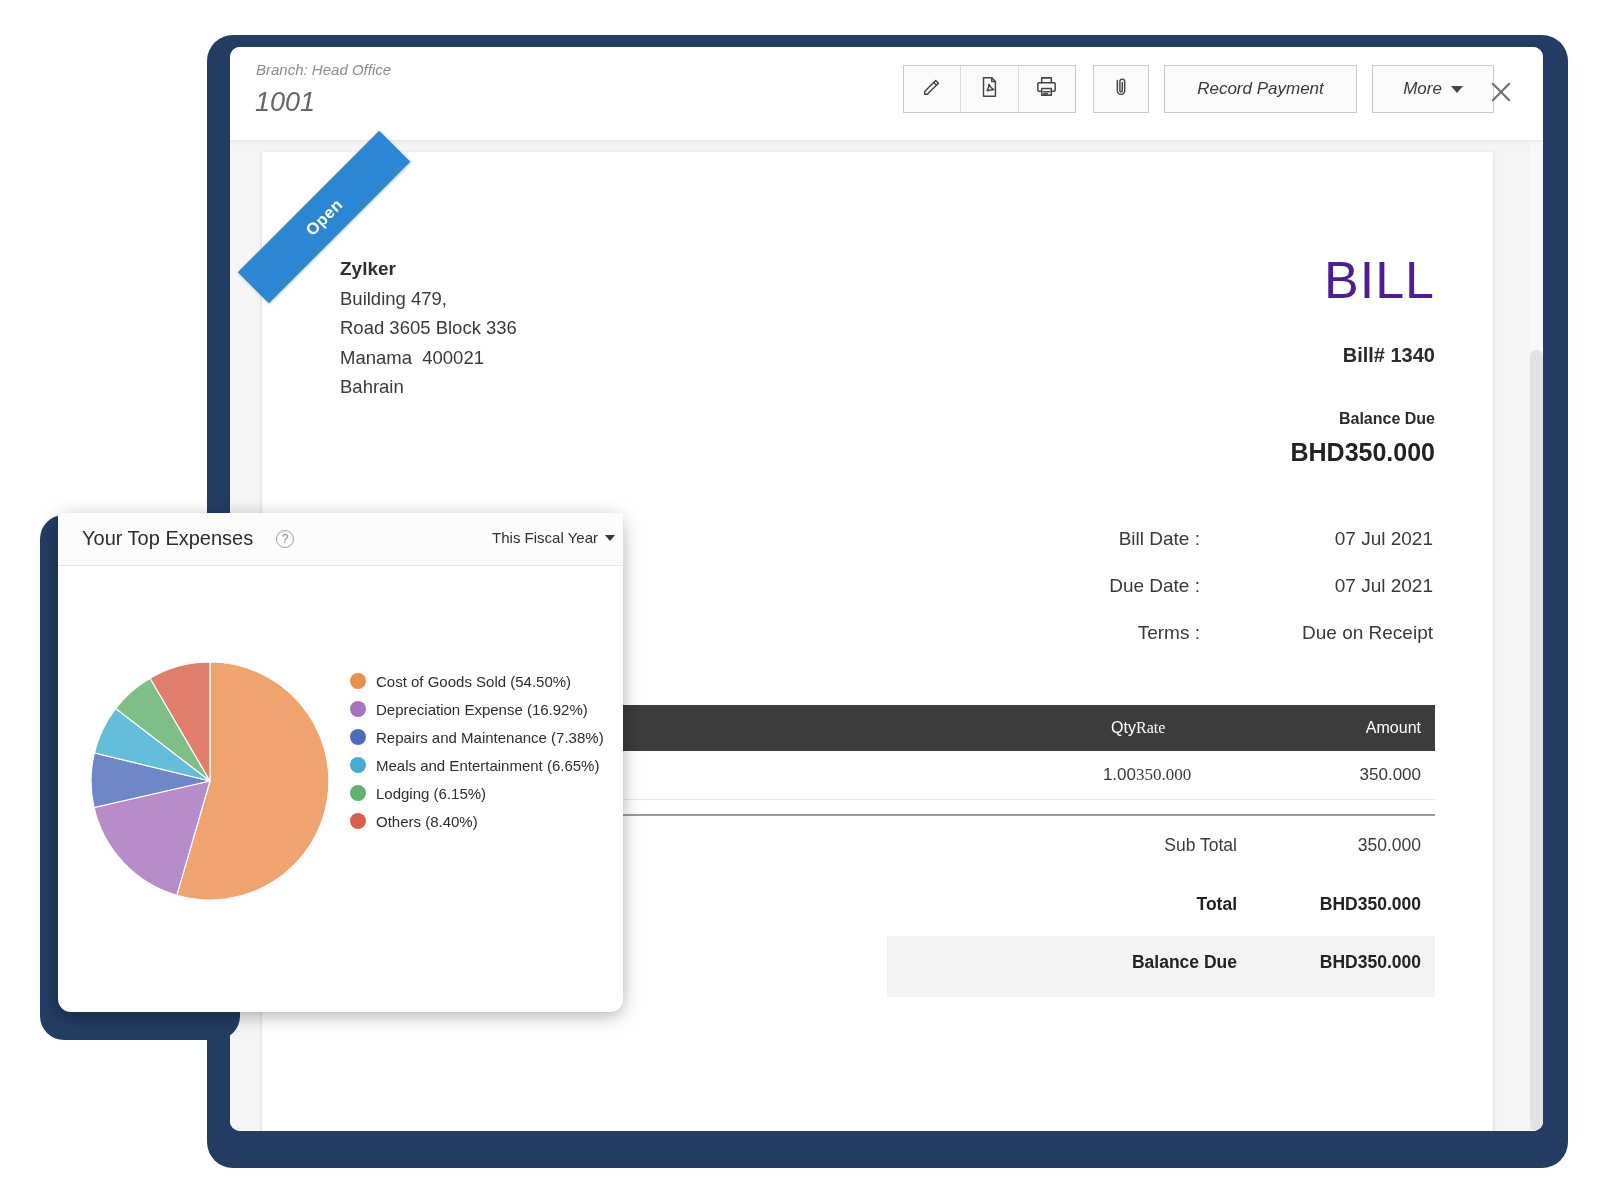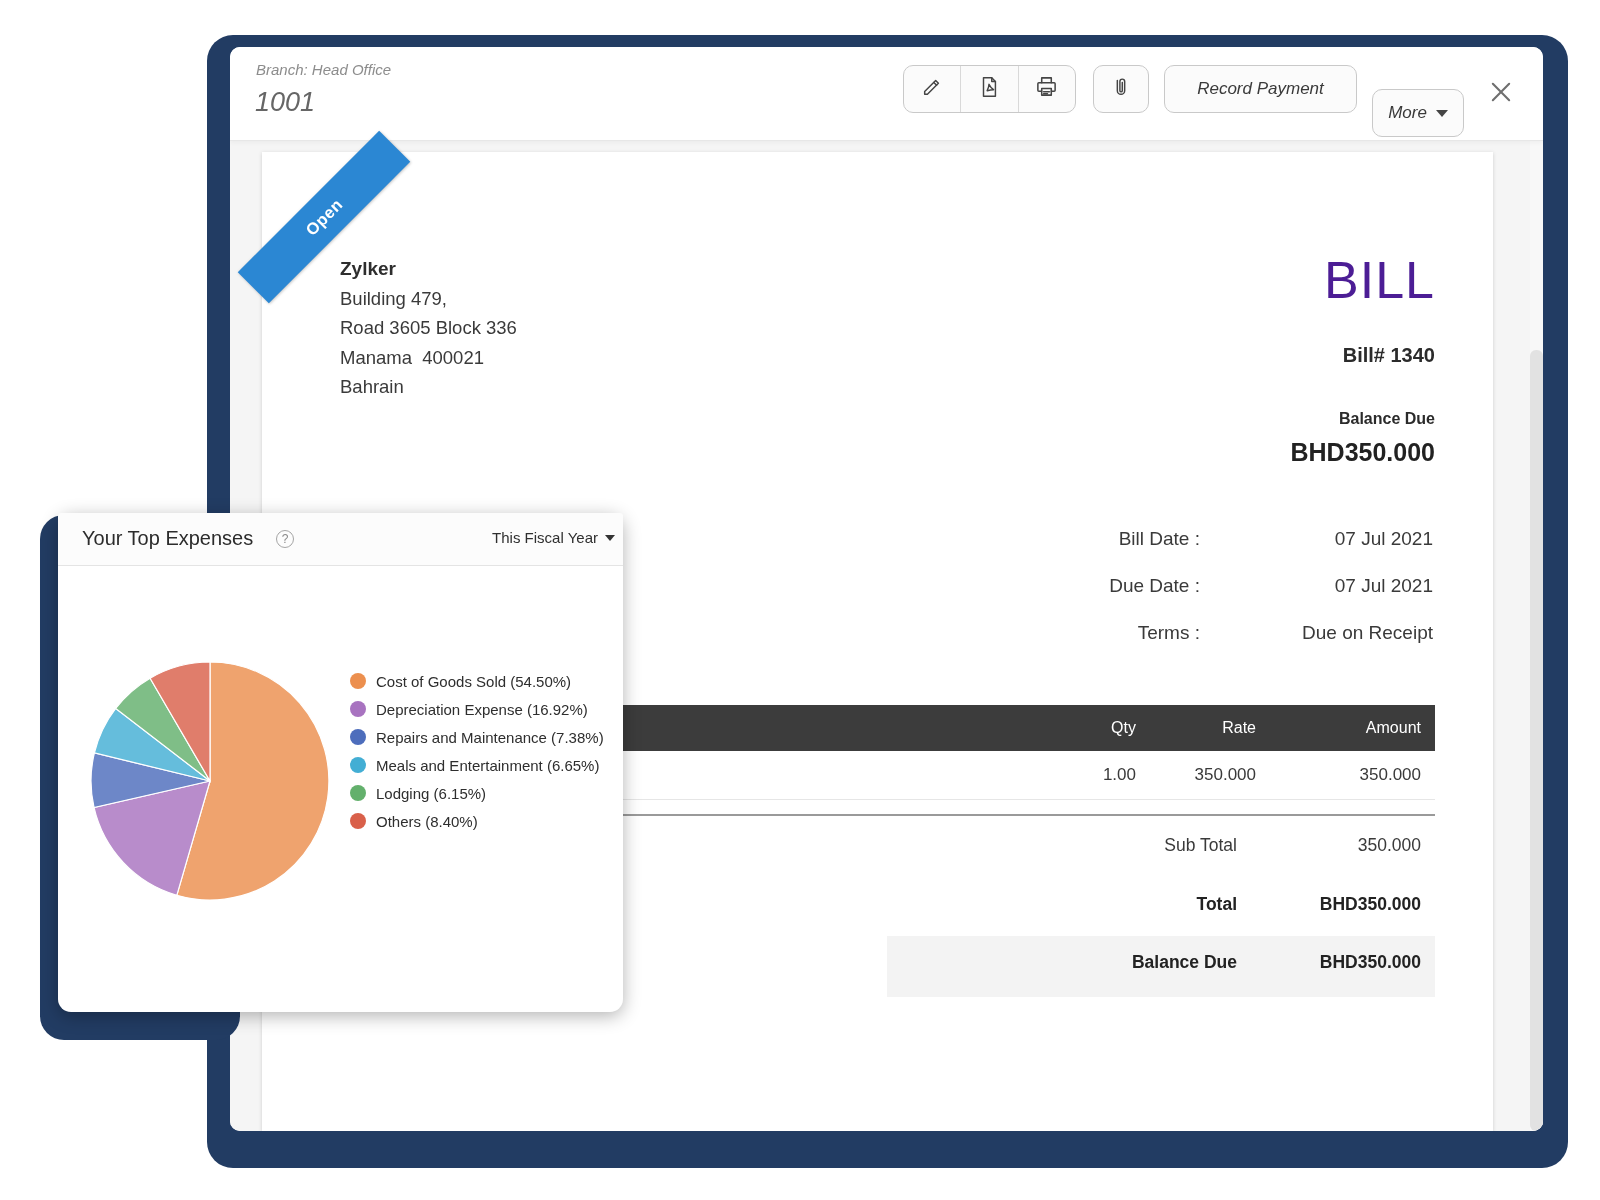--- a/index.html
+++ b/index.html
@@ -23,30 +23,30 @@
     background:#fff;border-radius:10px;z-index:2;overflow:hidden;
   }
   .win-header{
     position:absolute;left:0;top:0;right:0;height:93px;background:#fff;
     border-bottom:1px solid #e7e7e7;box-shadow:0 2px 4px rgba(0,0,0,.04);z-index:5;font-style:italic;
   }
   .branch{position:absolute;left:26px;top:14px;font-size:15px;color:#8c8c8c;}
   .docnum{position:absolute;left:25px;top:40px;font-size:27px;color:#666;font-weight:500;}
   .btn{
     box-sizing:border-box;position:absolute;top:18px;height:48px;
-    background:#fbfbfb;border:1px solid #c9c9c9;border-radius:10px;
+    background:#fbfbfb;border:1px solid #c9c9c9;border-radius:0;
     display:flex;align-items:center;justify-content:center;
     font-size:17px;color:#3a3a3a;cursor:pointer;
   }
   .icon-group{left:673px;width:173px;padding:0;}
   .icon-seg{flex:1;height:100%;display:flex;align-items:center;justify-content:center;}
   .icon-seg + .icon-seg{border-left:1px solid #d9d9d9;}
   .clip-btn{left:863px;width:56px;}
   .record-btn{left:934px;width:193px;}
-  .more-btn{left:1142px;width:92px;margin-top:24px;}
+  .more-btn{left:1142px;width:122px;}
   .caret-down{
     display:inline-block;width:0;height:0;margin-left:9px;
     border-left:6px solid transparent;border-right:6px solid transparent;border-top:7px solid #444;
   }
   .close-x{position:absolute;left:1257px;top:31px;width:28px;height:28px;cursor:pointer;}
   
   .content{position:absolute;left:0;top:93px;right:0;bottom:0;background:#f5f5f5;}
   .paper{
     position:absolute;left:32px;top:12px;width:1231px;height:979px;background:#fff;
     box-shadow:0 1px 4px rgba(0,0,0,.16);
@@ -67,21 +67,21 @@
   .tbl-head{
     display:flex;align-items:center;height:46px;background:var(--tblhead,#3c3c3c);
     color:#fff;font-size:16px;padding-right:14px;box-sizing:border-box;
   }
   .tbl-row{
     display:flex;align-items:center;height:49px;font-size:17px;color:#3a3a3a;
     padding-right:14px;box-sizing:border-box;border-bottom:1px solid #e6e6e6;
   }
   .c-sp{flex:1;}
   .c-qty{width:120px;text-align:right;}
-  .c-rate{width:120px;text-align:right;}
+  .c-rate{width:120px;text-align:left;font-family:Liberation Serif, serif;}
   .c-amt{width:165px;text-align:right;}
   .tbl-end{position:absolute;left:78px;right:58px;top:662px;height:2px;background:#9a9a9a;}
   .tot-row{position:absolute;left:78px;right:58px;height:28px;font-size:17.5px;}
   .tot-row .t-label{position:absolute;right:198px;white-space:nowrap;}
   .tot-row .t-value{position:absolute;right:14px;white-space:nowrap;}
   .tot-bold{font-weight:bold;color:#222;}
   .balance-band{position:absolute;left:625px;right:58px;top:784px;height:61px;background:var(--hirow,#f3f3f3);}
   .band-inner{position:absolute;left:0;right:0;top:16px;height:28px;font-size:17.5px;}
   
   .ribbon-fold{

